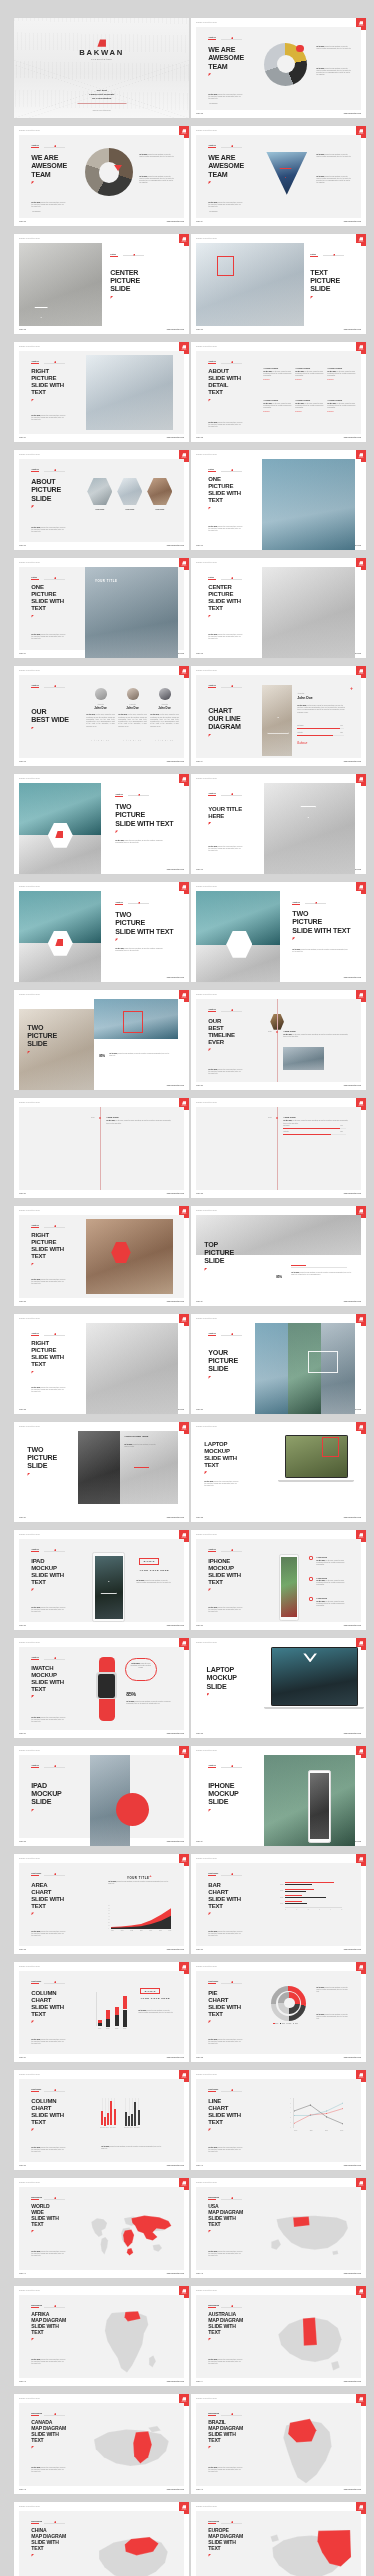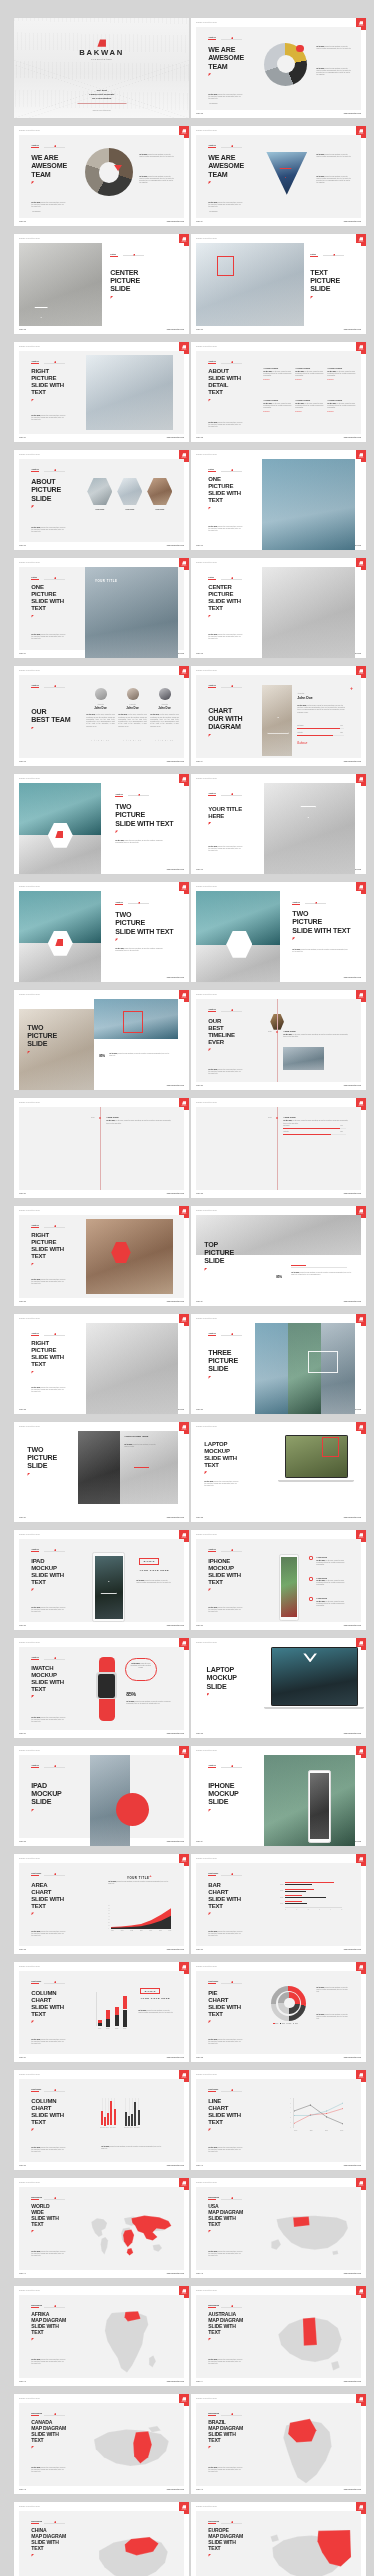--- a/index.html
+++ b/index.html
@@ -506,21 +506,21 @@
       <div class="ftr-r">www.bakwanstudio.com</div>
       <div class="canvas">
         <div class="eyebrow" style="top:9.7px;left:12px">
           <div class="t">About Us</div>
           <div class="u"></div>
           <div class="ln"></div>
           <div class="dot"></div>
         </div>
         <div class="hl" style="top:33px;left:12px;width:43px">
           <div>OUR</div>
-          <div>BEST TEAM</div>
+          <div>BEST WIDE</div>
           <div class="flagmark"></div>
         </div>
         <div class="av" style="position:absolute;left:76px;top:13.7px"></div>
         <div class="member-role" style="position:absolute;left:67px;top:28.5px;width:28.5px">Art Director</div>
         <div class="member-name" style="position:absolute;left:67px;top:31px;width:28.5px">John Doe</div>
         <div class="member-txt" style="position:absolute;left:67px;top:38px;width:28.5px"><b>For the away, </b>For the away, behind the word mountains, far from the countries Vokalia and Consonantia, there live the blind texts. Separated they live in Bookmarksgrove right at the coast of the Semantics, a large language ocean.</div>
         <div class="socials" style="position:absolute;left:67px;top:62px;width:28.5px">f  t  in  g+  be</div>
         <div class="av2" style="position:absolute;left:108px;top:13.7px"></div>
         <div class="member-role" style="position:absolute;left:99px;top:28.5px;width:28.5px">Ui Director</div>
         <div class="member-name" style="position:absolute;left:99px;top:31px;width:28.5px">John Doe</div>
@@ -543,21 +543,21 @@
       <div class="ftr-r">www.bakwanstudio.com</div>
       <div class="canvas">
         <div class="eyebrow" style="top:9.7px;left:12px">
           <div class="t">About Us</div>
           <div class="u"></div>
           <div class="ln"></div>
           <div class="dot"></div>
         </div>
         <div class="hl" style="top:32px;left:12px;width:43px">
           <div>CHART</div>
-          <div>OUR WITH</div>
+          <div>OUR LINE</div>
           <div>DIAGRAM</div>
           <div class="flagmark"></div>
         </div>
         <div class="ph pBeige" style="left:66px;top:10.3px;width:30px;height:71px"></div>
         <div class="tri-dn" style="left:71px;top:42px;width:21.7px;height:17px;border:0.6px solid rgba(255,255,255,.85);clip-path:polygon(0 100%,100% 100%,50% 0)"></div>
         <div style="position:absolute;left:101px;top:18px;font-size:1.4px;color:#9a9a9a">Art Director</div>
         <div style="position:absolute;left:101px;top:21px;font-size:3.4px;font-weight:bold;color:#262626">John Doe</div>
         <div class="body-txt" style="left:101px;top:30px;width:48px"><b>For the away, </b>For the away, behind the word mountains, far from the countries Vokalia and Consonantia, there live the blind texts. Separated they live in Bookmarksgrove right at the coast of the Semantics, a large language ocean.</div>
         <div class="sk-lbl" style="position:absolute;left:101px;top:50px">Photoshop</div>
         <div class="sk-lbl" style="position:absolute;left:144px;top:50px">90%</div>
@@ -861,21 +861,21 @@
       <div class="ftr-l">Slide | 26</div>
       <div class="ftr-r">www.bakwanstudio.com</div>
       <div class="canvas white">
         <div class="eyebrow" style="top:9.7px;left:12px">
           <div class="t">About Us</div>
           <div class="u"></div>
           <div class="ln"></div>
           <div class="dot"></div>
         </div>
         <div class="hl" style="top:26px;left:12px;width:41px">
-          <div>THREE</div>
+          <div>YOUR</div>
           <div>PICTURE</div>
           <div>SLIDE</div>
           <div class="flagmark"></div>
         </div>
         <div class="ph pSky" style="left:59px;top:0;width:33px;height:100px"></div>
         <div class="ph pGreen" style="left:92px;top:0;width:33px;height:100px"></div>
         <div class="ph pCity" style="left:125px;top:0;width:34px;height:100px"></div>
         <div class="whitebox" style="left:112px;top:28.5px;width:30px;height:21.7px"></div>
       </div>
     </div>

